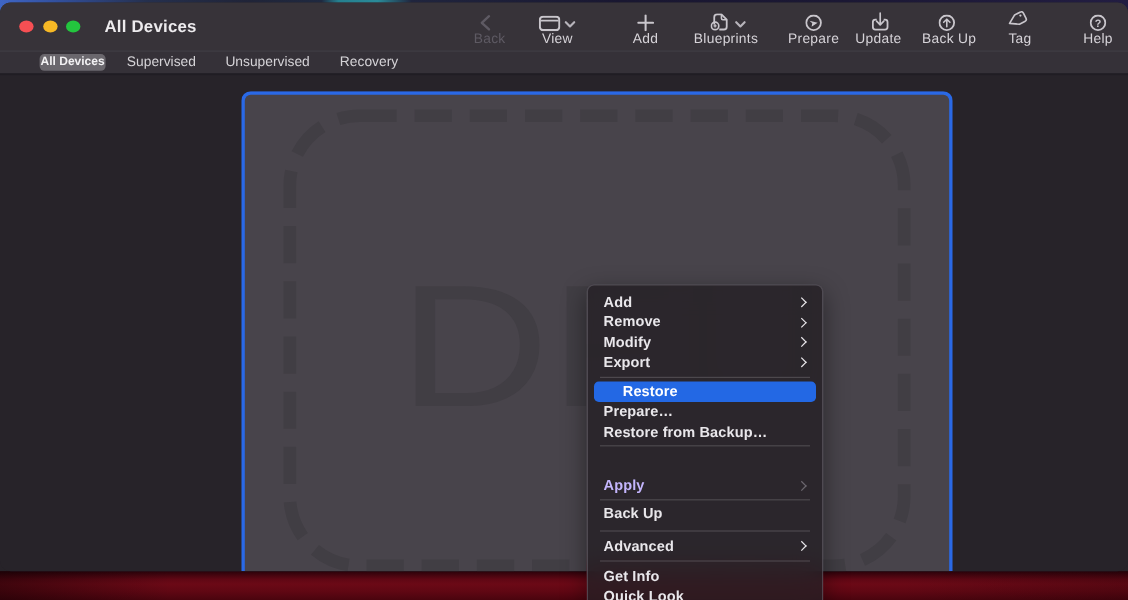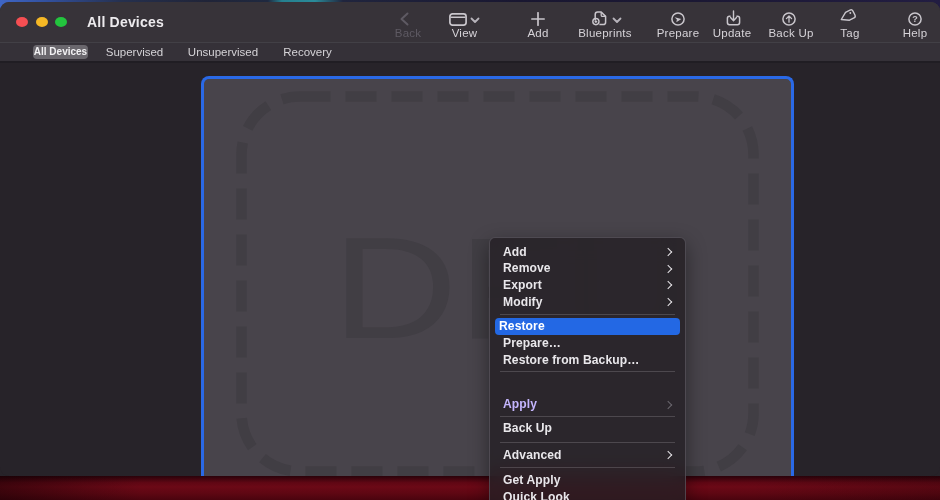--- a/index.html
+++ b/index.html
@@ -38,21 +38,21 @@
   
   #menu{left:489px;top:237px;width:197px;height:271px;box-sizing:border-box;
         background:rgba(36,31,36,0.80);backdrop-filter:blur(12px) saturate(115%);border:1px solid rgba(125,120,130,0.45);
         border-radius:6px;box-shadow:0 7px 20px rgba(0,0,0,0.42);
         padding-top:5.6px;font-size:12.1px;font-weight:bold;color:#e9e7eb;z-index:5;letter-spacing:0.1px;}
   .mi{height:16.8px;line-height:16.8px;padding-left:13px;position:relative;margin:0;}
   .mi .arr{position:absolute;right:14px;top:5.2px;width:5.2px;height:5.2px;
         border-top:1.8px solid #e9e7eb;border-right:1.8px solid #e9e7eb;transform:rotate(45deg);}
   .mi.dis{color:#c4b5fd;margin-top:24px;}
   .mi.dis .arr{border-color:#6c6870;}
-  .mi.hl{background:#2368e4;margin:0 5px;padding-left:4px;border-radius:4px;color:#ffffff;}
+  .mi.hl{background:#2368e4;margin:0 5px;padding-left:24px;border-radius:4px;color:#ffffff;}
   .msep{height:1px;background:rgba(255,255,255,0.16);margin:3.1px 10px;}
   svg{display:block;}
 </style>
 </head>
 <body>
 <div id="wp-top" class="abs"></div>
 <div id="wp-bottom" class="abs"></div>
 
 <div id="win" class="abs">
   <div id="titlebar" class="abs">
@@ -135,28 +135,28 @@
         <rect x="37.5" y="17.5" width="512" height="375" rx="58" fill="none" stroke="#413e44" stroke-width="10.5" stroke-dasharray="31 15"></rect>
       </svg>
       <div id="dfu" class="abs">DFU</div>
     </div>
   </div>
 </div>
 
 <div id="menu" class="abs">
   <div class="mi">Add<span class="arr"></span></div>
   <div class="mi">Remove<span class="arr"></span></div>
+  <div class="mi">Modify<span class="arr"></span></div>
   <div class="mi">Export<span class="arr"></span></div>
-  <div class="mi">Modify<span class="arr"></span></div>
   <div class="msep"></div>
   <div class="mi hl">Restore</div>
   <div class="mi">Prepare…</div>
   <div class="mi">Restore from Backup…</div>
   <div class="msep"></div>
   <div class="mi dis">Apply<span class="arr"></span></div>
   <div class="msep"></div>
   <div class="mi">Back Up</div>
   <div class="msep" style="margin-top:4.5px;margin-bottom:4.5px"></div>
   <div class="mi">Advanced<span class="arr"></span></div>
   <div class="msep" style="margin-top:3.4px;margin-bottom:3.4px"></div>
-  <div class="mi">Get Apply</div>
+  <div class="mi">Get Info</div>
   <div class="mi">Quick Look</div>
 </div>
 
 </body></html>

